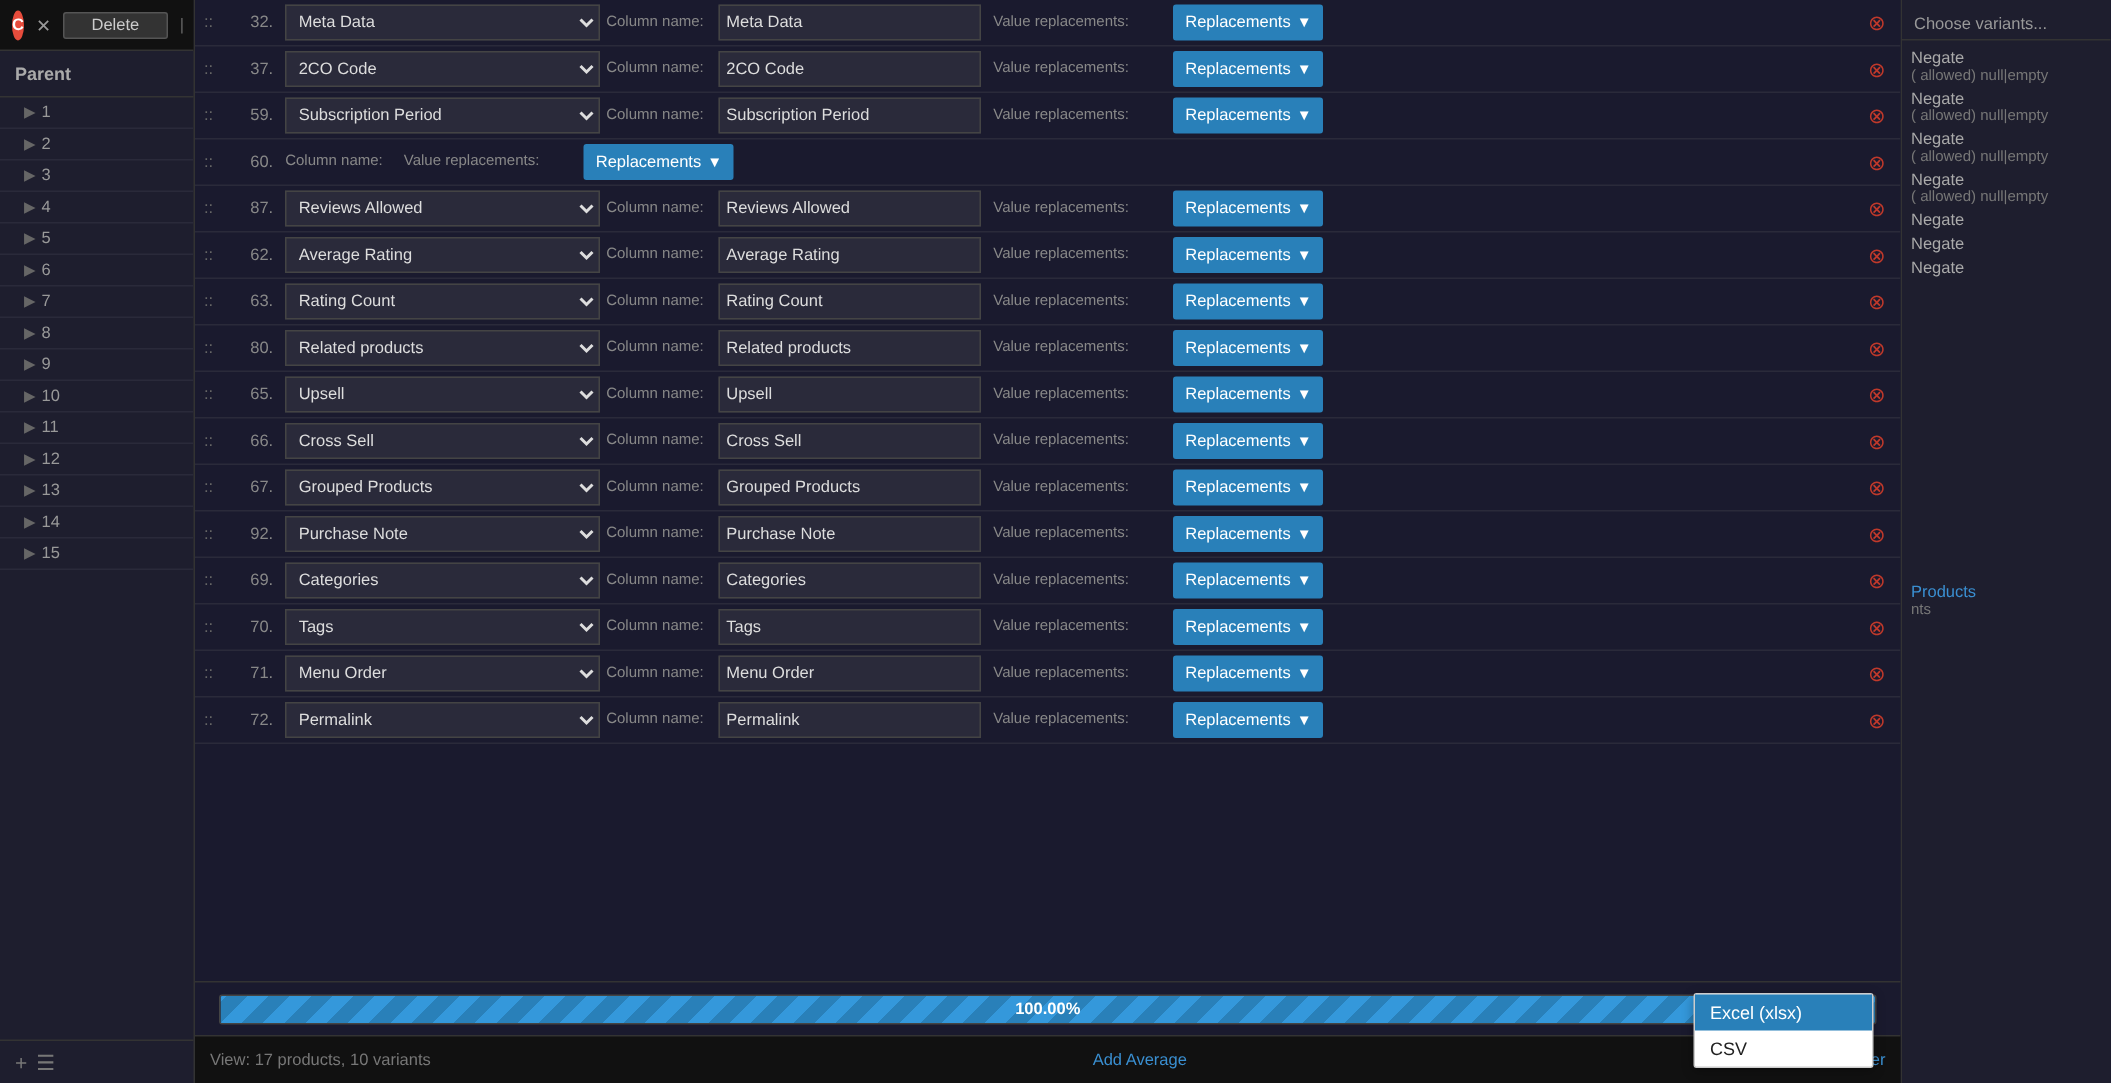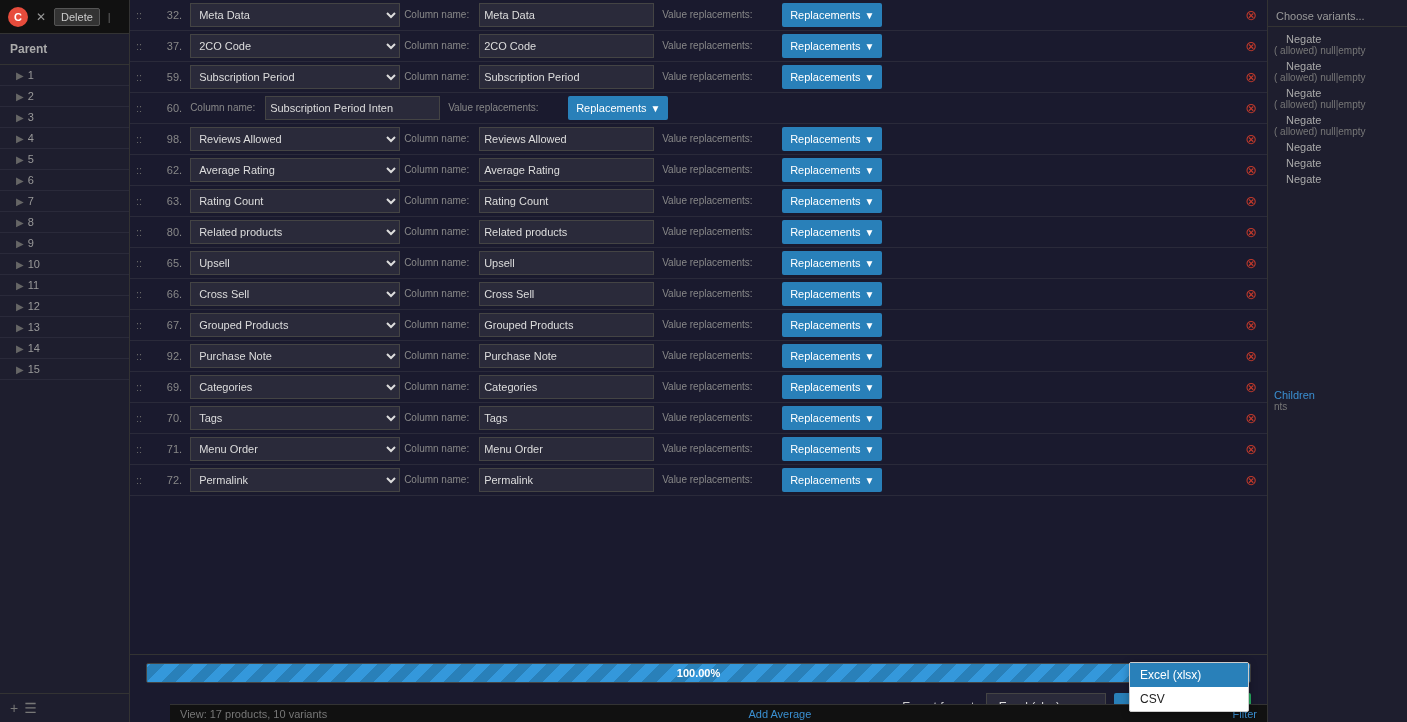--- a/index.html
+++ b/index.html
@@ -43,21 +43,21 @@
       align-items: center;
       justify-content: center;
       color: white;
       font-size: 11px;
       font-weight: bold;
     }
     .sidebar-delete-btn {
       background: #333;
       border: 1px solid #555;
       color: #ccc;
-      padding: 2px 6px;
+      padding: 2px 18px;
       font-size: 11px;
       cursor: pointer;
       border-radius: 2px;
     }
     .sidebar-close-btn {
       background: none;
       border: none;
       color: #999;
       cursor: pointer;
       font-size: 12px;
@@ -114,21 +114,20 @@
     .right-panel-header {
       padding: 4px 8px;
       font-size: 11px;
       color: #999;
       border-bottom: 1px solid #333;
       margin-bottom: 4px;
     }
     .negate-label {
       color: #aaa;
       font-size: 11px;
-      margin-left: 12px;
     }
     .null-empty-label {
       color: #777;
       font-size: 10px;
     }
     .children-label {
       color: #3a8fd1;
       font-size: 11px;
     }
 
@@ -353,30 +352,29 @@
     .dropdown-item.active {
       background: #2980b9;
       color: white;
     }
 
     .view-bar {
       position: absolute;
       bottom: 0;
       left: 130px;
       right: 140px;
-      height: 18px;
+      height: 32px;
       background: #111;
       display: flex;
       align-items: center;
       justify-content: space-between;
       padding: 0 10px;
       font-size: 11px;
       color: #777;
       border-top: 1px solid #333;
-      margin-left: 40px;
     }
   </style>
 </head>
 <body>
 
 <div class="sidebar">
   <div class="sidebar-header">
     <div class="sidebar-logo">C</div>
     <button class="sidebar-close-btn">✕</button>
     <button class="sidebar-delete-btn">Delete</button>
@@ -430,21 +428,21 @@
   </div>
   <div style="padding:2px 6px;">
     <div class="negate-label">Negate</div>
     <div class="null-empty-label"></div>
   </div>
   <div style="padding:2px 6px;">
     <div class="negate-label">Negate</div>
     <div class="null-empty-label"></div>
   </div>
   <div style="padding:2px 6px; margin-top: 200px;">
-    <div class="children-label">Children</div>
+    <div class="children-label">Products</div>
     <div class="null-empty-label">nts</div>
   </div>
 </div>
 
 <div class="main-content" style="bottom: 68px; height: calc(722px - 68px);">
   <div class="rows-container" id="rows-container">
   <div class="row-group">
     <div class="row-item">
       <span class="drag-handle">::</span>
       <span class="row-number">32.</span>
@@ -490,32 +488,31 @@
         Replacements <span style="font-size:10px;">▼</span>
       </button>
       <button class="delete-row-btn">⊗</button>
     </div>
   </div>
       <div class="row-group">
     <div class="row-item">
       <span class="drag-handle">::</span>
       <span class="row-number">60.</span>
       <span class="column-label-small" style="padding-left:0; min-width:60px;">Column name:</span>
-      <input class="column-input" type="text" value="Subscription Period Inten" style="">
-      <span class="value-label-small">Value replacements:</span>
-      <button class="replacements-btn">
-        Replacements <span style="font-size:10px;">▼</span>
-      </button>
-      <button class="delete-row-btn">⊗</button>
-    </div>
-  </div>
-      <div class="row-group">
-    <div class="row-item">
-      <span class="drag-handle">::</span>
-      <span class="row-number">98.</span>
+      <span class="value-label-small">Value replacements:</span>
+      <button class="replacements-btn">
+        Replacements <span style="font-size:10px;">▼</span>
+      </button>
+      <button class="delete-row-btn">⊗</button>
+    </div>
+  </div>
+      <div class="row-group">
+    <div class="row-item">
+      <span class="drag-handle">::</span>
+      <span class="row-number">87.</span>
       <select class="field-select">
         <option selected="">Reviews Allowed</option>
       </select>
       <span class="column-label-small" style="padding-left:0; min-width:60px;">Column name:</span>
       <input class="column-input" type="text" value="Reviews Allowed" style="">
       <span class="value-label-small">Value replacements:</span>
       <button class="replacements-btn">
         Replacements <span style="font-size:10px;">▼</span>
       </button>
       <button class="delete-row-btn">⊗</button>

